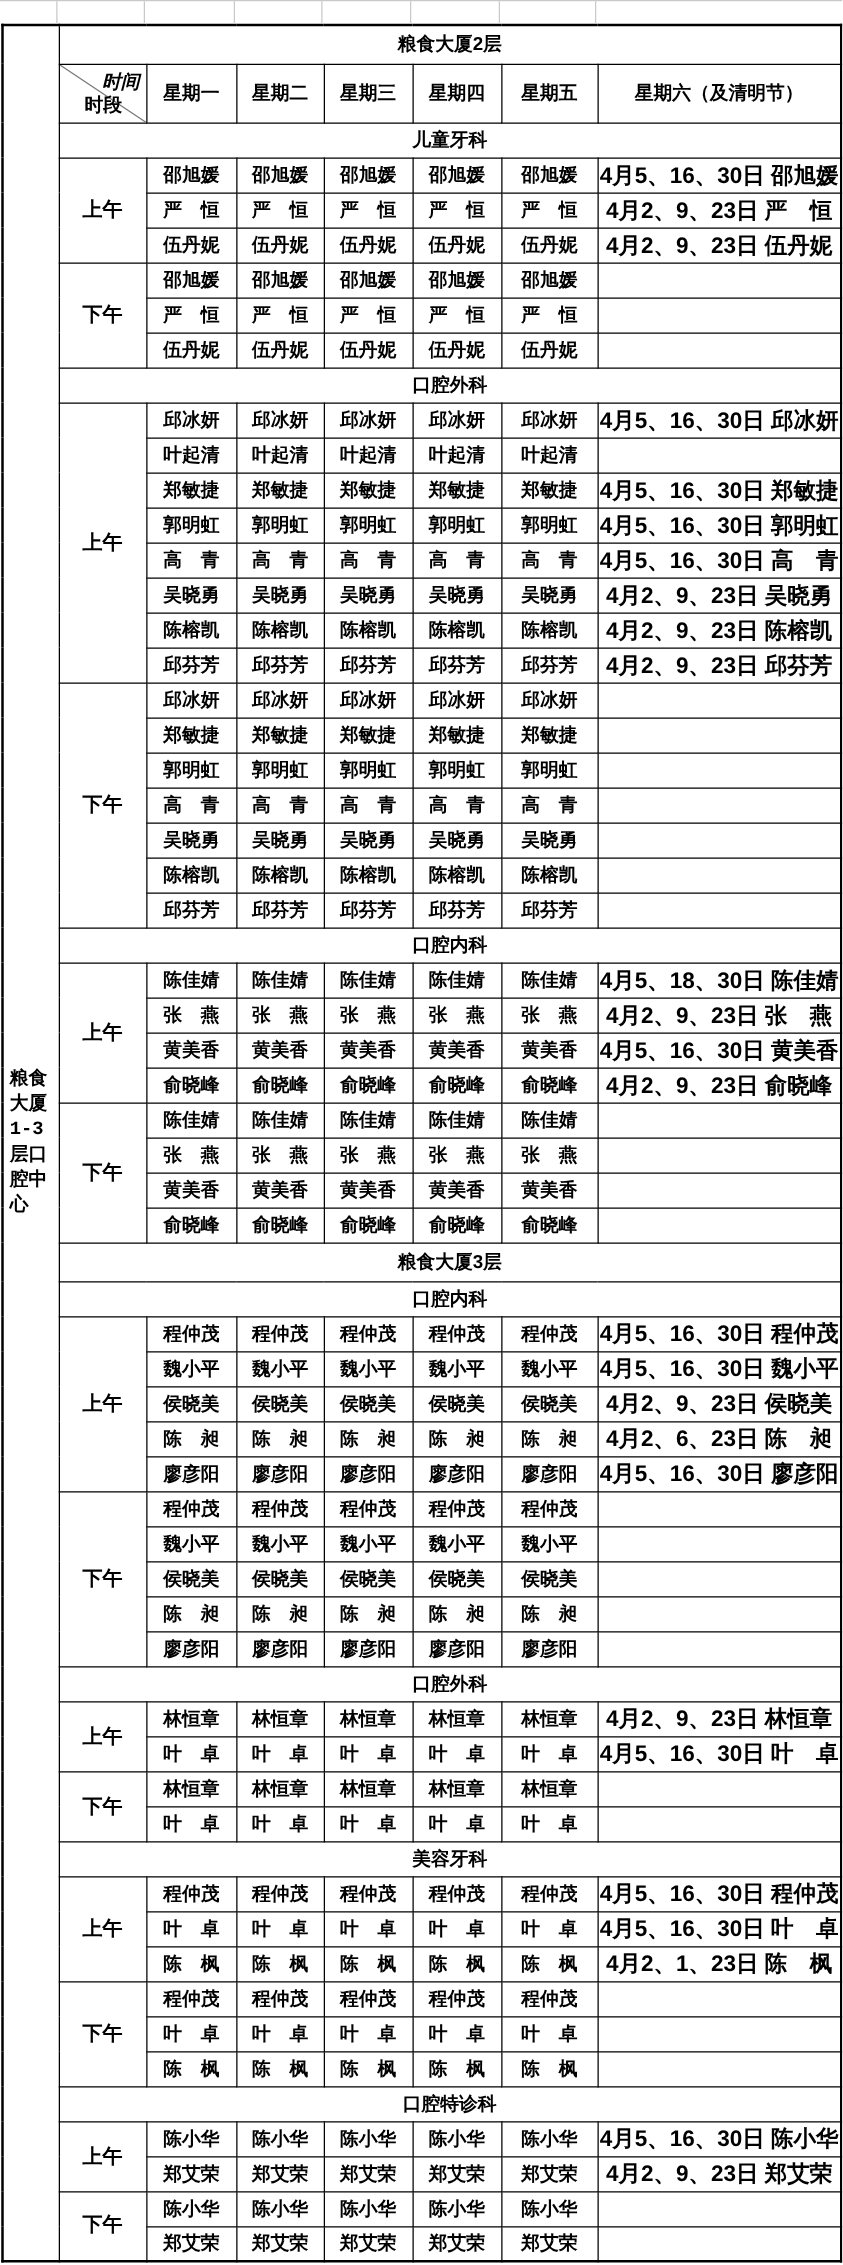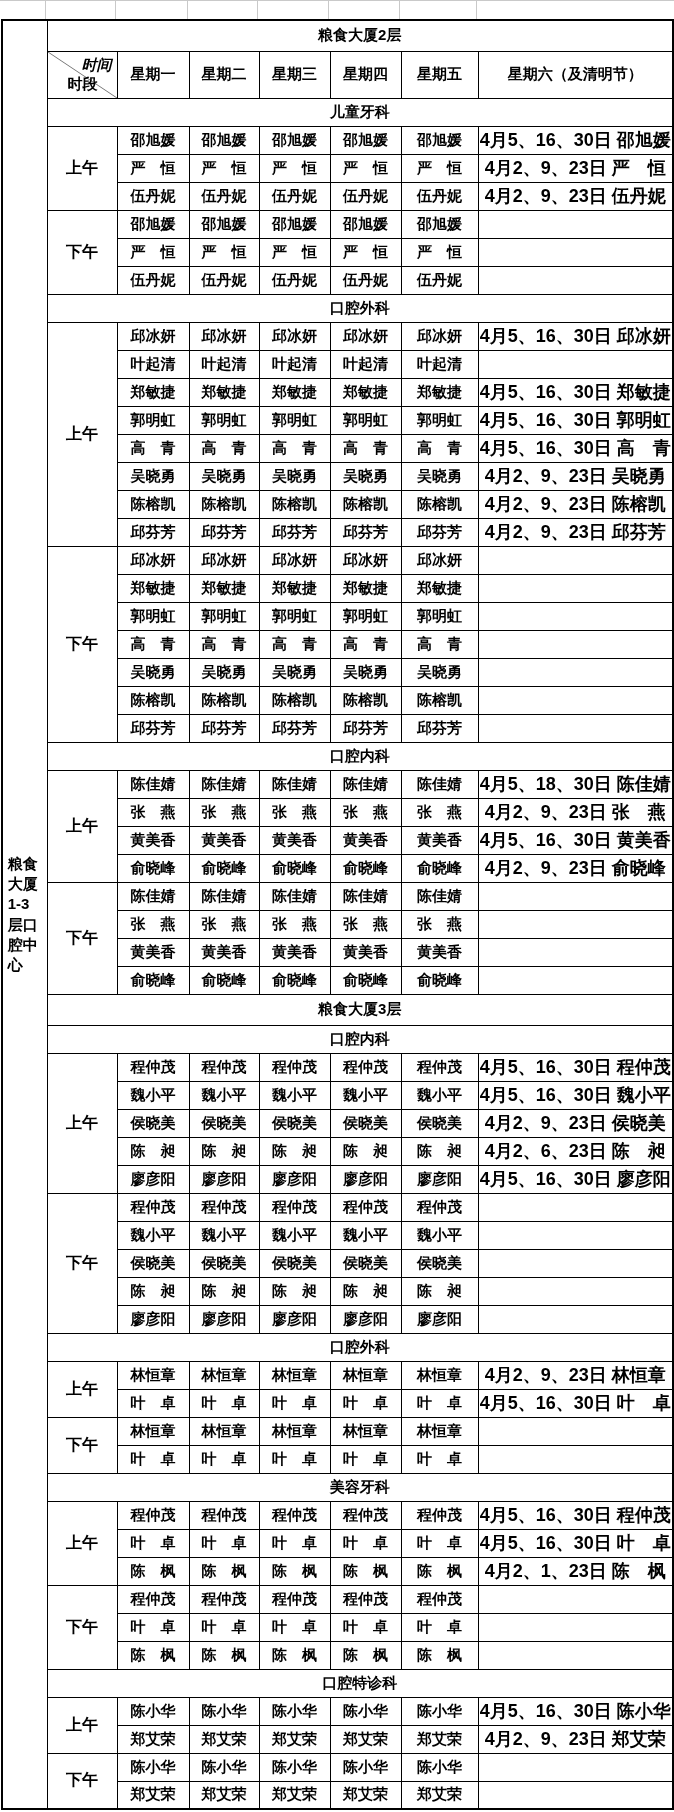--- a/index.html
+++ b/index.html
@@ -36,21 +36,21 @@
   tr.dept-row     { height: 28px; }
   tr.data-row     { height: 28px; }
 
   .building-title { font-size: 15px; }
   .dept-title     { font-size: 15px; }
   .day-header     { font-size: 15px; }
   .period         { font-size: 16px; margin-top: 30px; }
   .doctor         { font-size: 15px; }
   .sat-cell       { font-size: 18px; }
 
-  .sb-cell { width: 45px; }
+  .sb-cell { width: 45px; font-family: Liberation Mono, monospace; }
   .sb-text {
     width: 34px;
     margin: 0 auto;
     font-size: 15px;
     line-height: 1.35;
     word-break: break-all;
     white-space: normal;
     text-align: left;
   }
 

